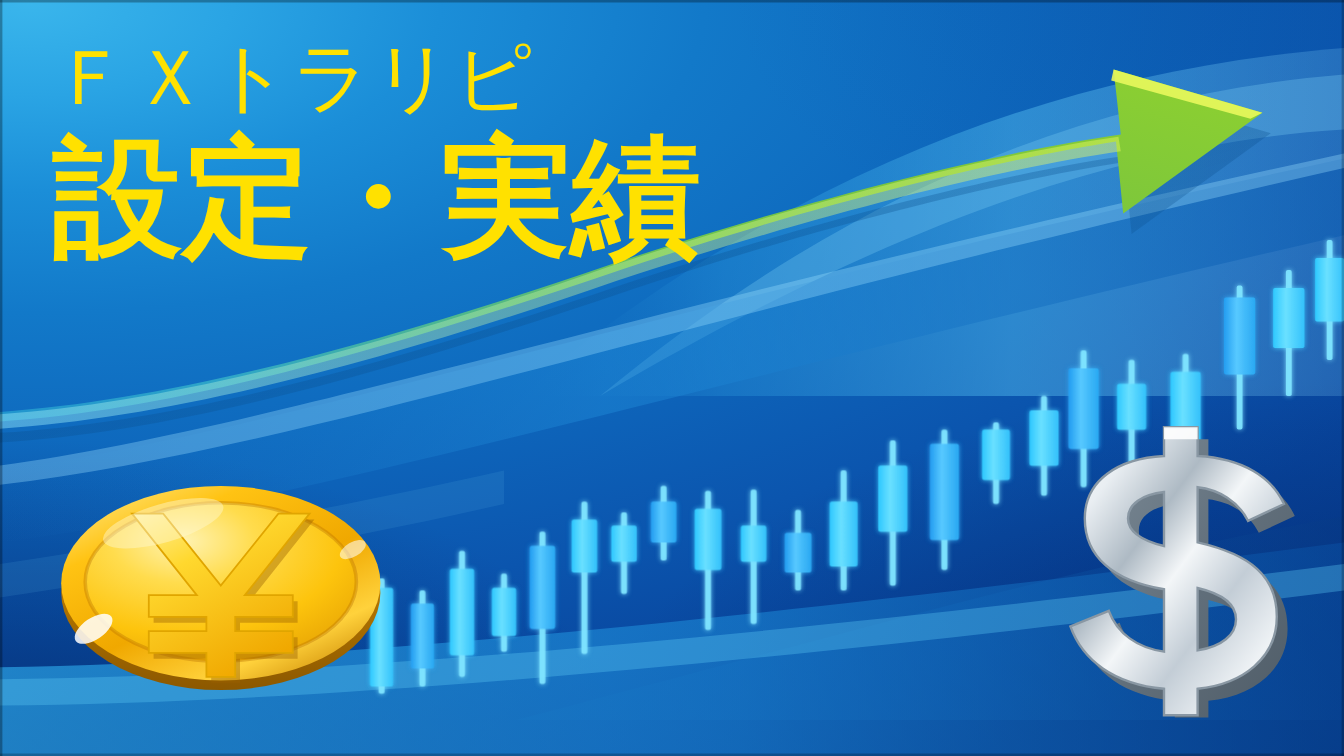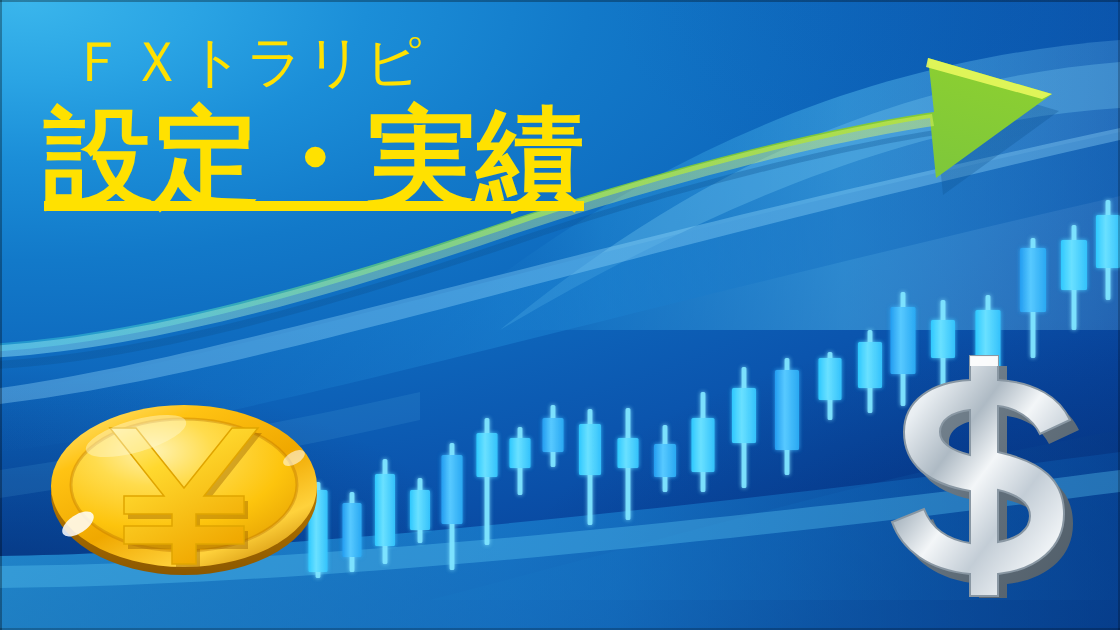--- a/index.html
+++ b/index.html
@@ -70,33 +70,32 @@
     padding:34px 0 0 44px;
     box-sizing:border-box;
     color:#ffe100;
     font-family:"DejaVu Sans","Liberation Sans",sans-serif;
     font-weight:700;
     line-height:1;
     letter-spacing:0;
     user-select:none;
   }
   .line1{
-    font-size:56px;
+    font-size:64px;
     letter-spacing:2px;
     white-space:nowrap;
     font-weight:500;
-    margin-left:27px;
+    margin-left:0;
   }
   .line2{
     font-size:108px;
     letter-spacing:0px;
     white-space:nowrap;
     margin-top:14px;
     font-weight:700;
-    text-decoration:underline;
   }
 
   
   .frame{
     position:absolute; inset:0;
     pointer-events:none;
     box-shadow:
       inset 0 2px 0 rgba(0,0,0,.30),
       inset 2px 0 0 rgba(0,0,0,.30),
       inset -2px 0 0 rgba(0,0,0,.22),

